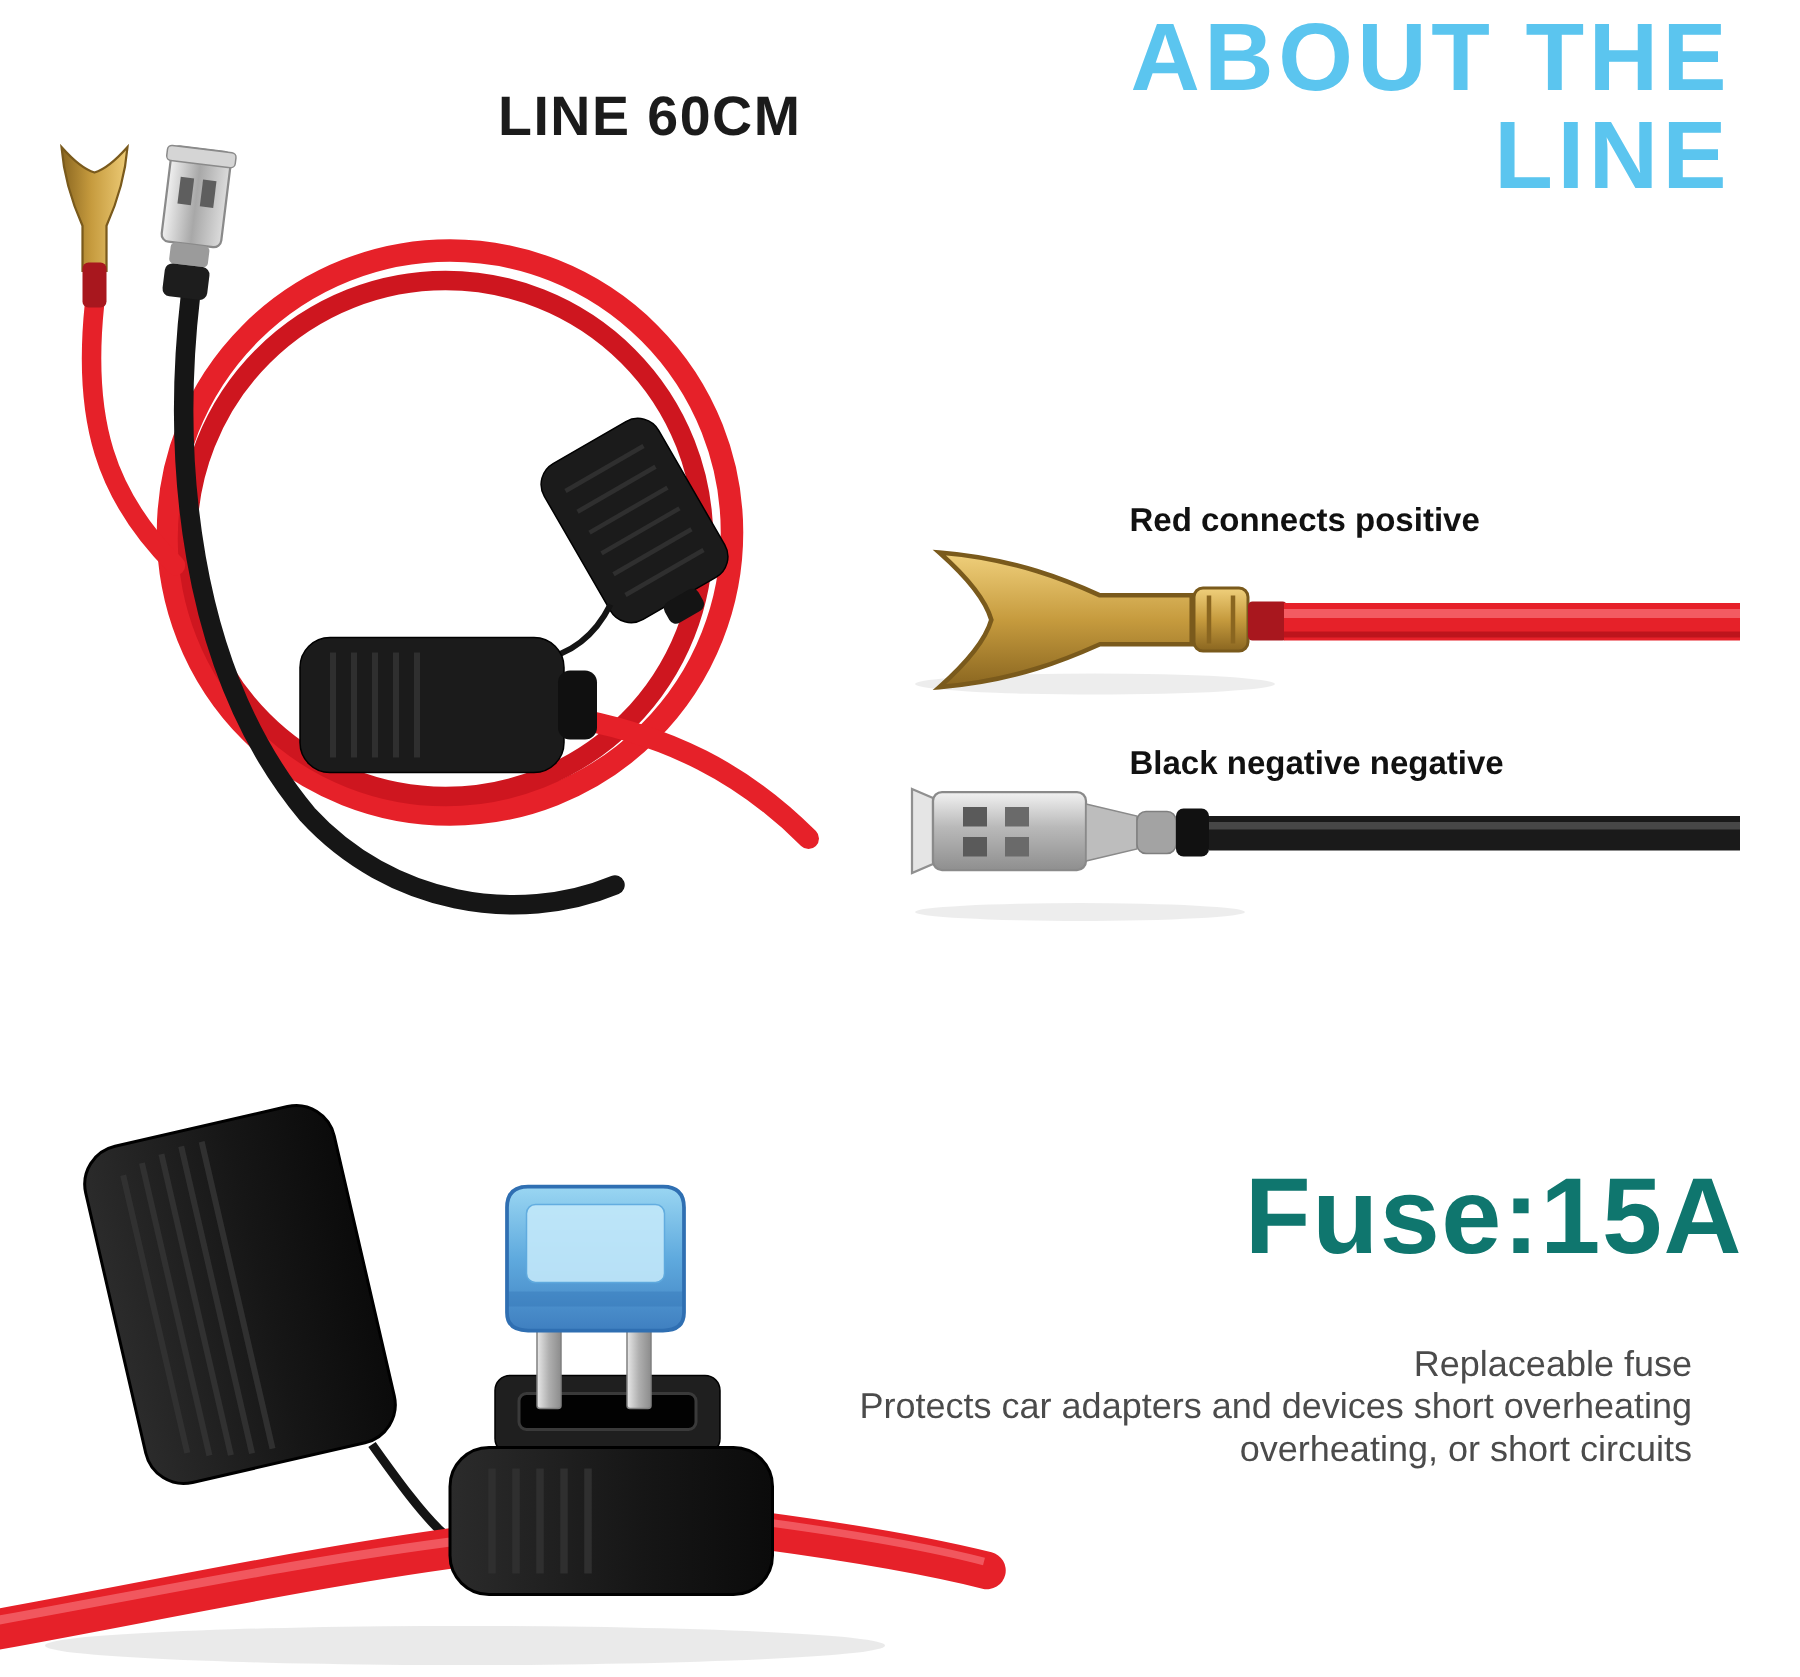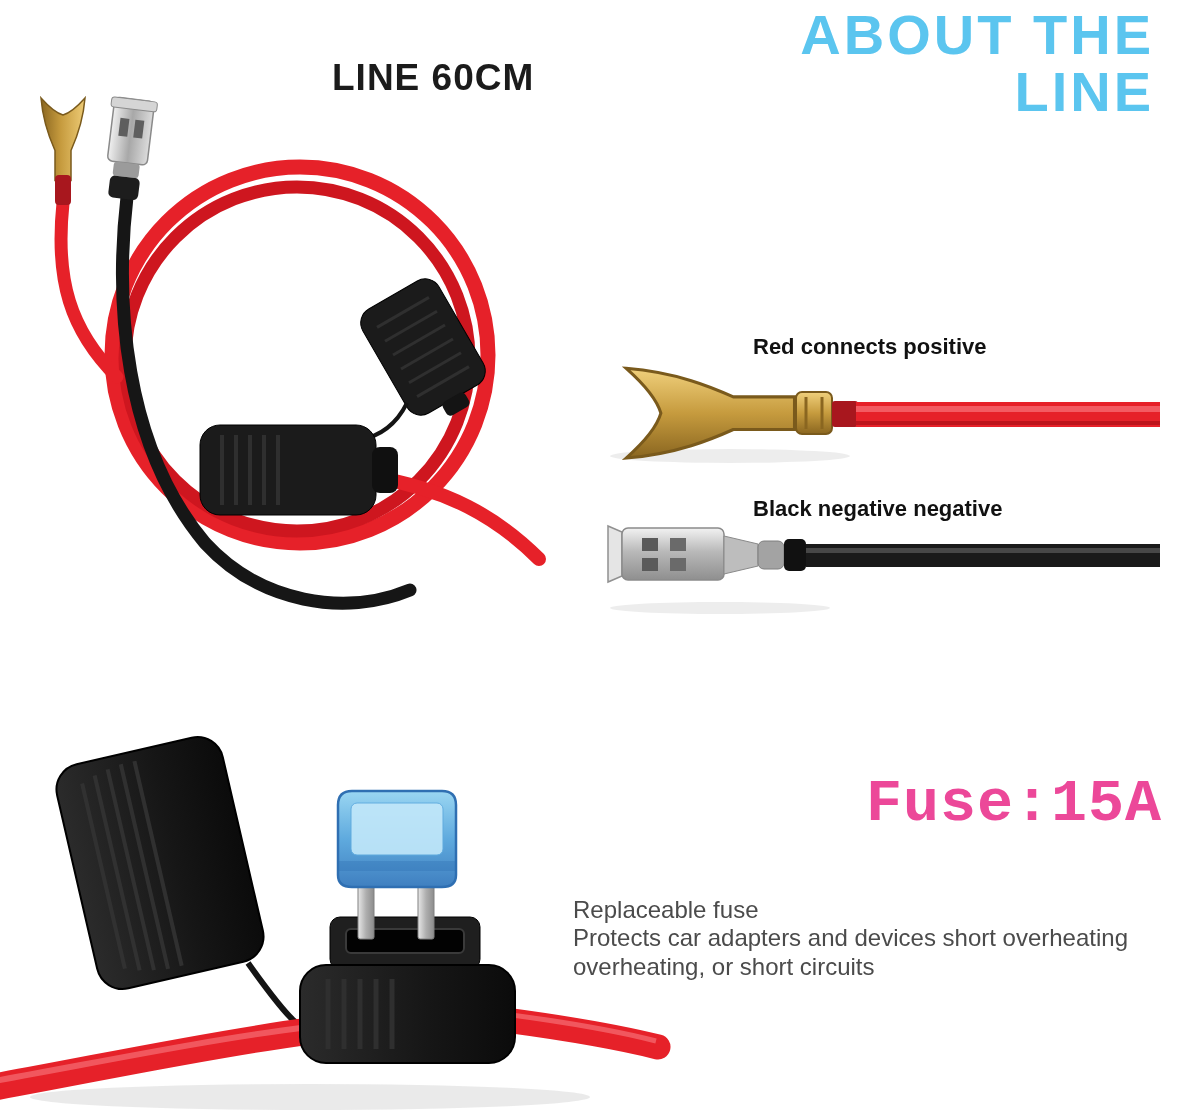--- a/index.html
+++ b/index.html
@@ -14,39 +14,39 @@
   }
   .abs { position: absolute; }
   .line-label {
     left: 288px; top: 57px;
     font-size: 37px; font-weight: 800; color: #1b1b1b;
     letter-spacing: 1px; white-space: nowrap; margin-left: 44px;
   }
   .main-title {
     right: 46px; top: 6px;
     text-align: right;
-    font-size: 56px; font-weight: 800;
+    font-size: 64px; font-weight: 800;
     color: var(--accent-blue, #5BC5EF);
     line-height: 1.02; letter-spacing: 3px;
     white-space: nowrap;
   }
   .conn-label {
     font-size: 22px; font-weight: 700; color: #111;
     white-space: nowrap;
   }
   .conn-label.red-pos { left: 753px; top: 334px; }
   .conn-label.black-neg { left: 753px; top: 496px; }
   .fuse-title {
     right: 38px; top: 770px;
-    font-size: 60px; font-weight: 800; color: #ec4899;
-    letter-spacing: 1px; white-space: nowrap; font-family: Liberation Mono, monospace;
+    font-size: 72px; font-weight: 800; color: #0f766e;
+    letter-spacing: 1px; white-space: nowrap;
   }
   .fuse-desc {
     right: 72px; top: 896px;
-    text-align: left;
+    text-align: right;
     font-size: 24px; color: #4b4b4b; line-height: 1.18;
   }
   .fuse-desc span { display: block; }
   svg { display: block; }
 </style>
 </head>
 <body>
 
 <div class="page">
 

